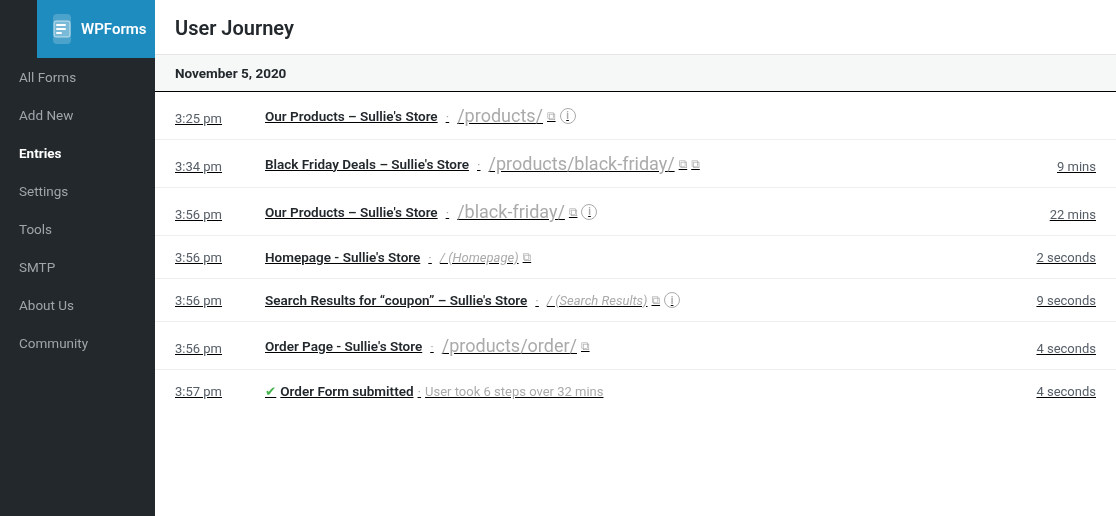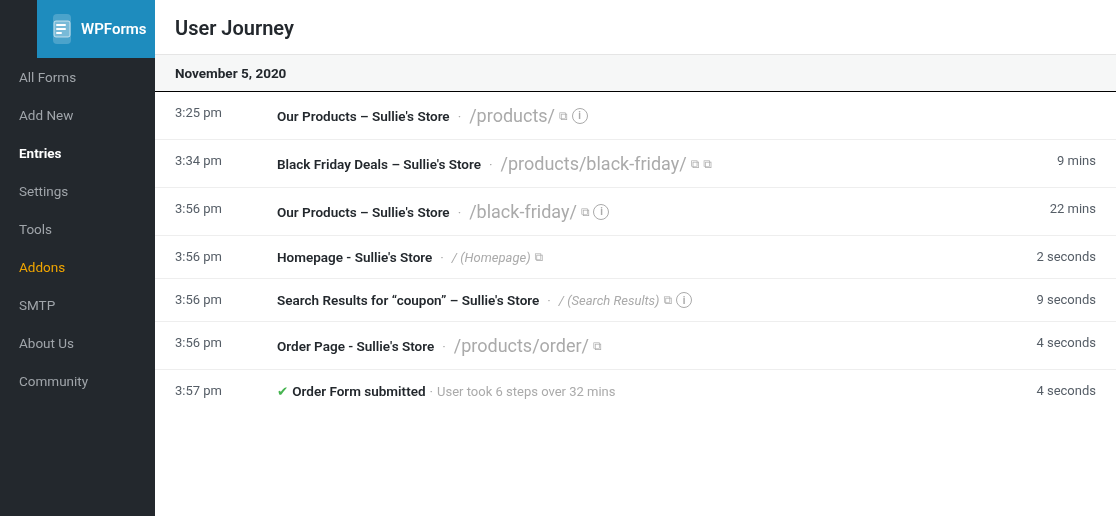--- a/index.html
+++ b/index.html
@@ -96,24 +96,25 @@
       border-bottom: 1px solid #000000;
     }
 
     .journey-table {
       flex: 1;
       overflow-y: auto;
     }
 
     .journey-row {
       display: flex;
-      align-items: flex-start;
+      align-items: flex-end;
       padding: 13px 20px;
       border-bottom: 1px solid #eeeeee;
-      gap: 12px;
+      gap: 0;
+      text-decoration: underline;
     }
 
     .journey-row:last-child {
       border-bottom: none;
     }
 
     .time-col {
       width: 90px;
       min-width: 90px;
       color: #555d66;
@@ -215,21 +216,20 @@
       </svg>
     </div>
     <span>WPForms</span>
   </div>
   <div id="sidebar-items-container">
       <div class="sidebar-item">All Forms</div>
       <div class="sidebar-item">Add New</div>
       <div class="sidebar-item active">Entries</div>
       <div class="sidebar-item">Settings</div>
       <div class="sidebar-item">Tools</div>
-      <div class="sidebar-item highlight">Addons</div>
       <div class="sidebar-item">SMTP</div>
       <div class="sidebar-item">About Us</div>
       <div class="sidebar-item">Community</div>
     </div>
 </nav>
 
 <main class="main">
   <div class="main-header">
     <h1>User Journey</h1>
   </div>

